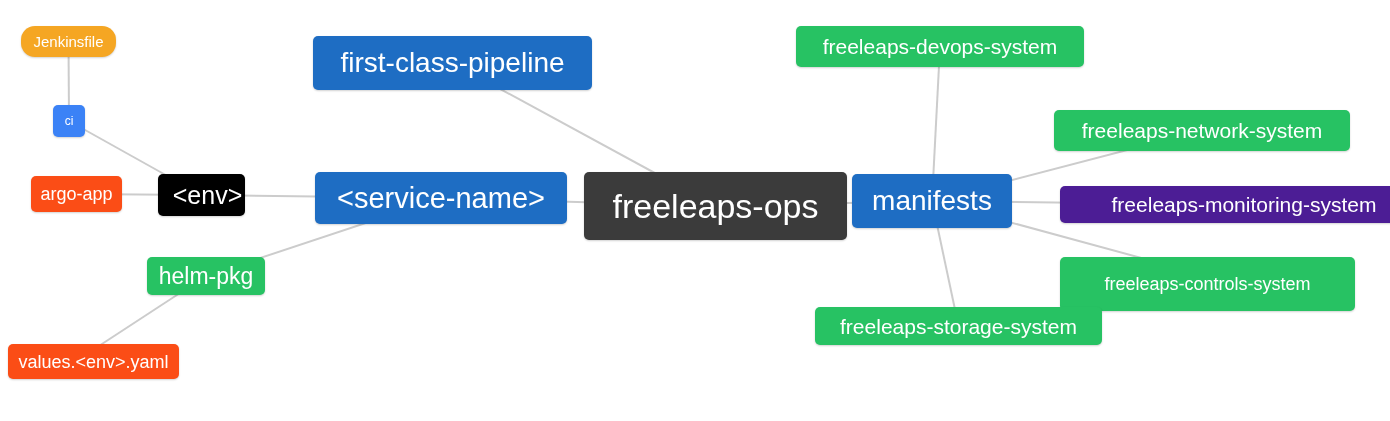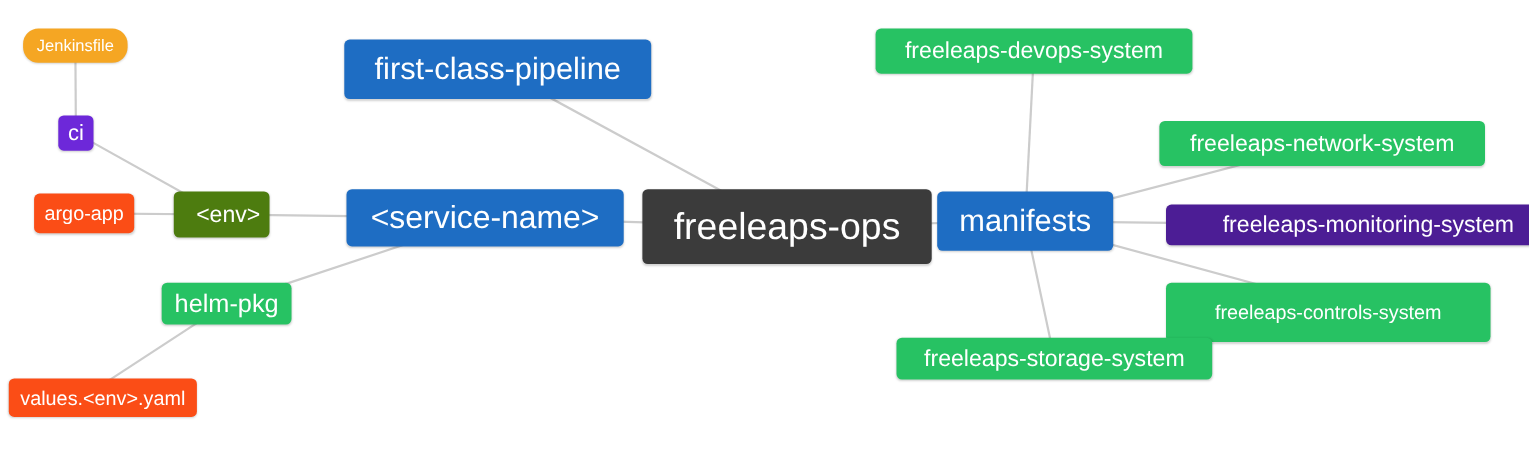--- a/index.html
+++ b/index.html
@@ -51,27 +51,27 @@
       <line x1="932" y1="201" x2="940" y2="46.5" stroke="#cccccc" stroke-width="2"></line>
       <line x1="932" y1="201" x2="1202" y2="130.5" stroke="#cccccc" stroke-width="2"></line>
       <line x1="932" y1="201" x2="1213" y2="204.5" stroke="#cccccc" stroke-width="2"></line>
       <line x1="932" y1="201" x2="1207.5" y2="276" stroke="#cccccc" stroke-width="2"></line>
       <line x1="932" y1="201" x2="958.5" y2="326" stroke="#cccccc" stroke-width="2"></line>
     </svg>
   <div class="node-layer">
       <div class="node" style="left: 21px; top: 26px; width: 95px; height: 31px; background: rgb(245, 166, 35); font-size: 15px; border-radius: 14px;">
         <span>Jenkinsfile</span>
       </div>
-      <div class="node" style="left: 53px; top: 105px; width: 32px; height: 32px; background: #6d28d9; font-size: 20px;">
+      <div class="node" style="left: 53px; top: 105px; width: 32px; height: 32px; background: #3b82f6; font-size: 12px;">
         <span>ci</span>
       </div>
       <div class="node" style="left: 31px; top: 176px; width: 91px; height: 36px; background: rgb(251, 77, 22); font-size: 18px;">
         <span>argo-app</span>
       </div>
-      <div class="node" style="left: 158px; top: 174px; width: 87px; height: 42px; background: #4d7c0f; font-size: 21px; padding-left: 12px;">
+      <div class="node" style="left: 158px; top: 174px; width: 87px; height: 42px; background: #000000; font-size: 25px; padding-left: 12px;">
         <span>&lt;env&gt;</span>
       </div>
       <div class="node" style="left: 147px; top: 257px; width: 118px; height: 38px; background: rgb(39, 194, 99); font-size: 23px;">
         <span>helm-pkg</span>
       </div>
       <div class="node" style="left: 8px; top: 332px; width: 171px; height: 35px; background: rgb(251, 77, 22); font-size: 18px; margin-top: 12px;">
         <span>values.&lt;env&gt;.yaml</span>
       </div>
       <div class="node" style="left: 313px; top: 36px; width: 279px; height: 54px; background: rgb(30, 109, 195); font-size: 28px;">
         <span>first-class-pipeline</span>

